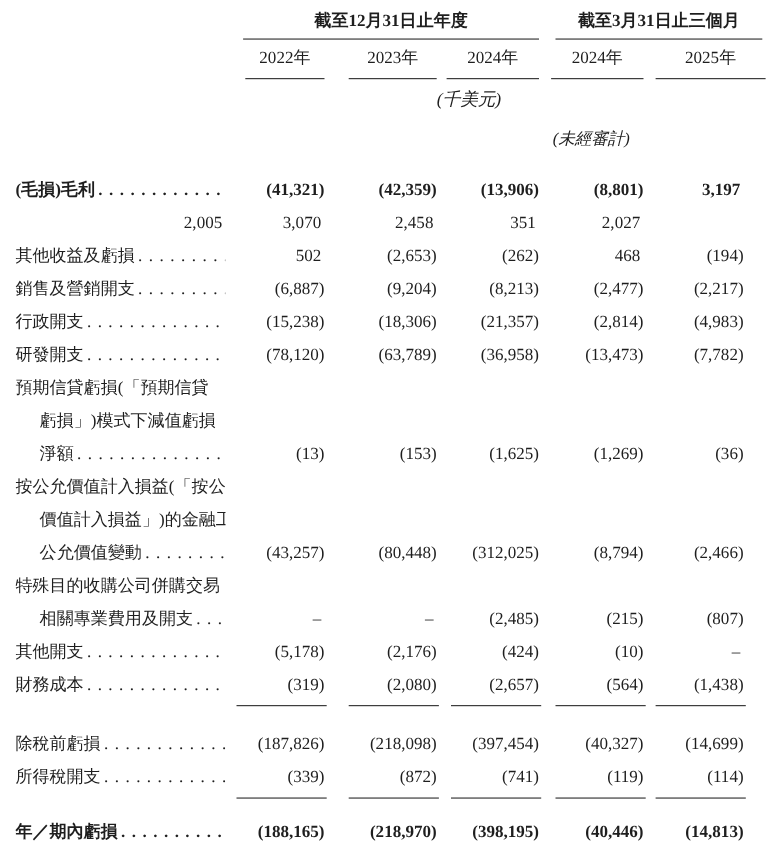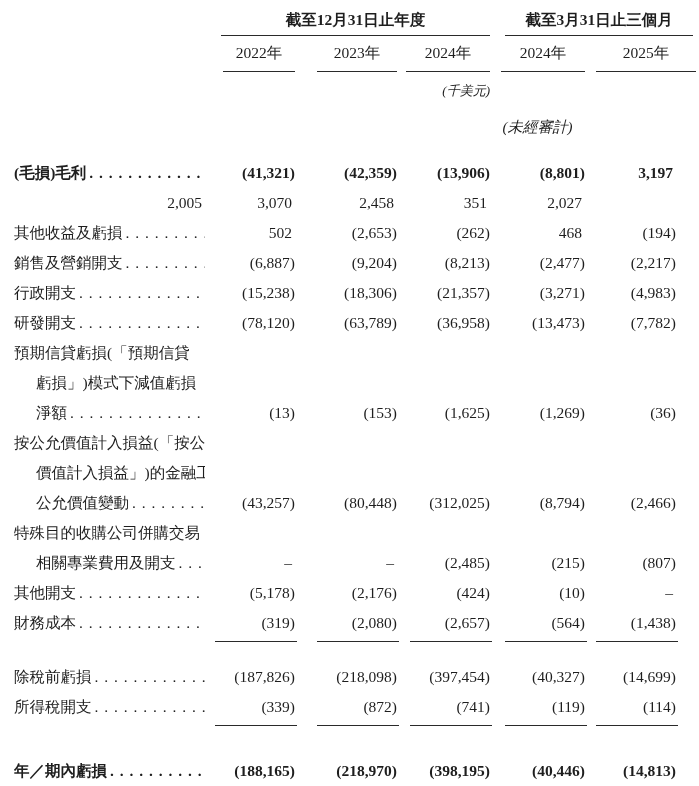--- a/index.html
+++ b/index.html
@@ -31,27 +31,27 @@
   .g2 { grid-column:5 / span 2; margin-left:15px; margin-right:-17px; }
   .hdr-years { margin-top:6px; }
   .ycell { text-align:right; }
   .yu {
     display:inline-block; text-align:center; font-weight:400;
     line-height:22px; padding-bottom:7px;
     border-bottom:1.2px solid var(--rule);
   }
   .u1{width:72px;} .u2{width:80px;} .u3{width:84px;} .u4{width:84px;}
   .u5{width:100px; margin-right:-20px;}
-  .note-units    { grid-column:4; text-align:right; font-style:italic; line-height:38px; font-size:13px; }
+  .note-units    { grid-column:4; text-align:left; font-style:italic; line-height:38px; font-size:16px; }
   .note-unaudited{ grid-column:5; text-align:center; font-style:italic; line-height:34px; font-size:15px; }
   
   .rows { margin-top:14px; }
   .row.bold { font-weight:700; }
   .row.gap-lg { margin-top:24px; }
-  .row.gap-xl { margin-top:34px; }
+  .row.gap-xl { margin-top:20px; }
   .lblcell { grid-column:1; overflow:hidden; }
   .lbl-line { display:flex; align-items:center; line-height:30px; white-space:nowrap; }
   .lbl-line.cont { padding-left:22px; }
   .dots { flex:1 1 auto; overflow:hidden; white-space:nowrap; margin-left:3px; }
   .dots::before {
     content:". . . . . . . . . . . . . . . . . . . . . . . . . . . . . . . . . . . . . . . . . . . . .";
     letter-spacing:1px;
   }
   .val {
     text-align:right; line-height:30px; white-space:nowrap;
@@ -145,21 +145,21 @@
       <div class="grid row">
     <div class="lblcell">
           <div class="lbl-line">
             <span>行政開支</span>
             <span class="dots"></span>
           </div>
         </div>
   <div class="val">(15,238)</div>
         <div class="val">(18,306)</div>
         <div class="val">(21,357)</div>
-        <div class="val">(3,271)</div>
+        <div class="val">(2,814)</div>
         <div class="val">(4,983)</div>
       </div>
       <div class="grid row">
     <div class="lblcell">
           <div class="lbl-line">
             <span>研發開支</span>
             <span class="dots"></span>
           </div>
         </div>
   <div class="val">(78,120)</div>

